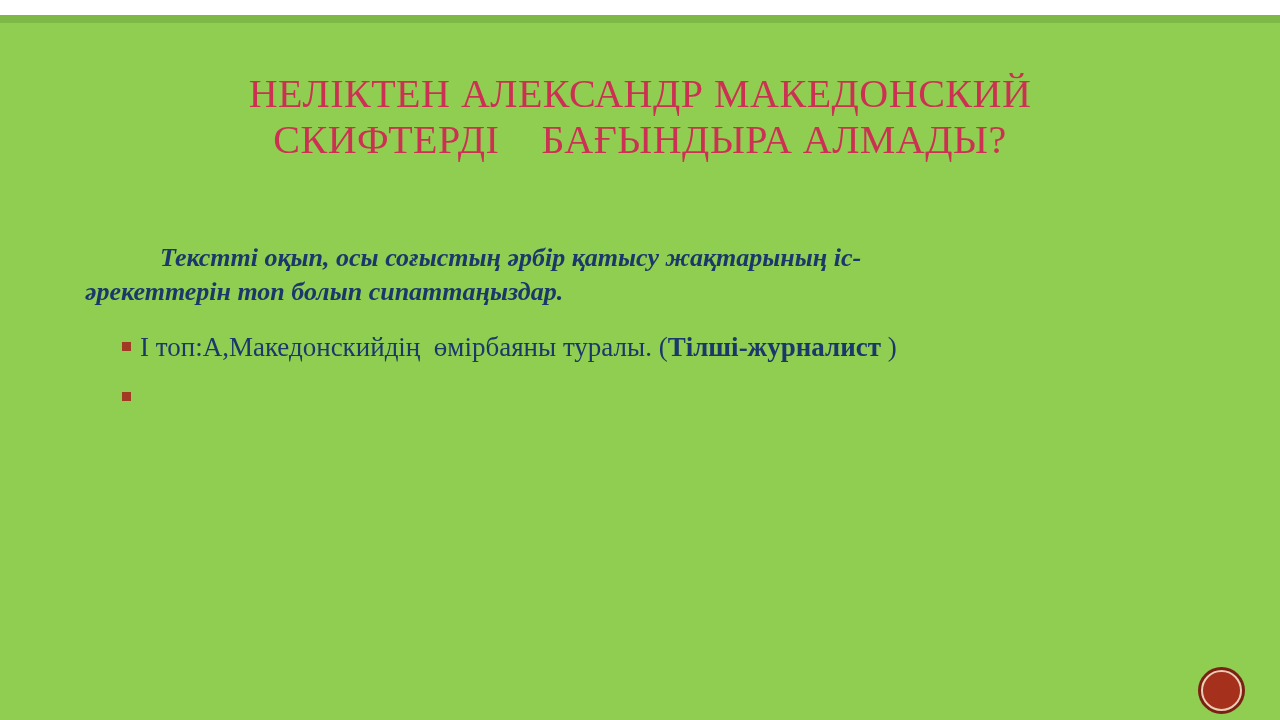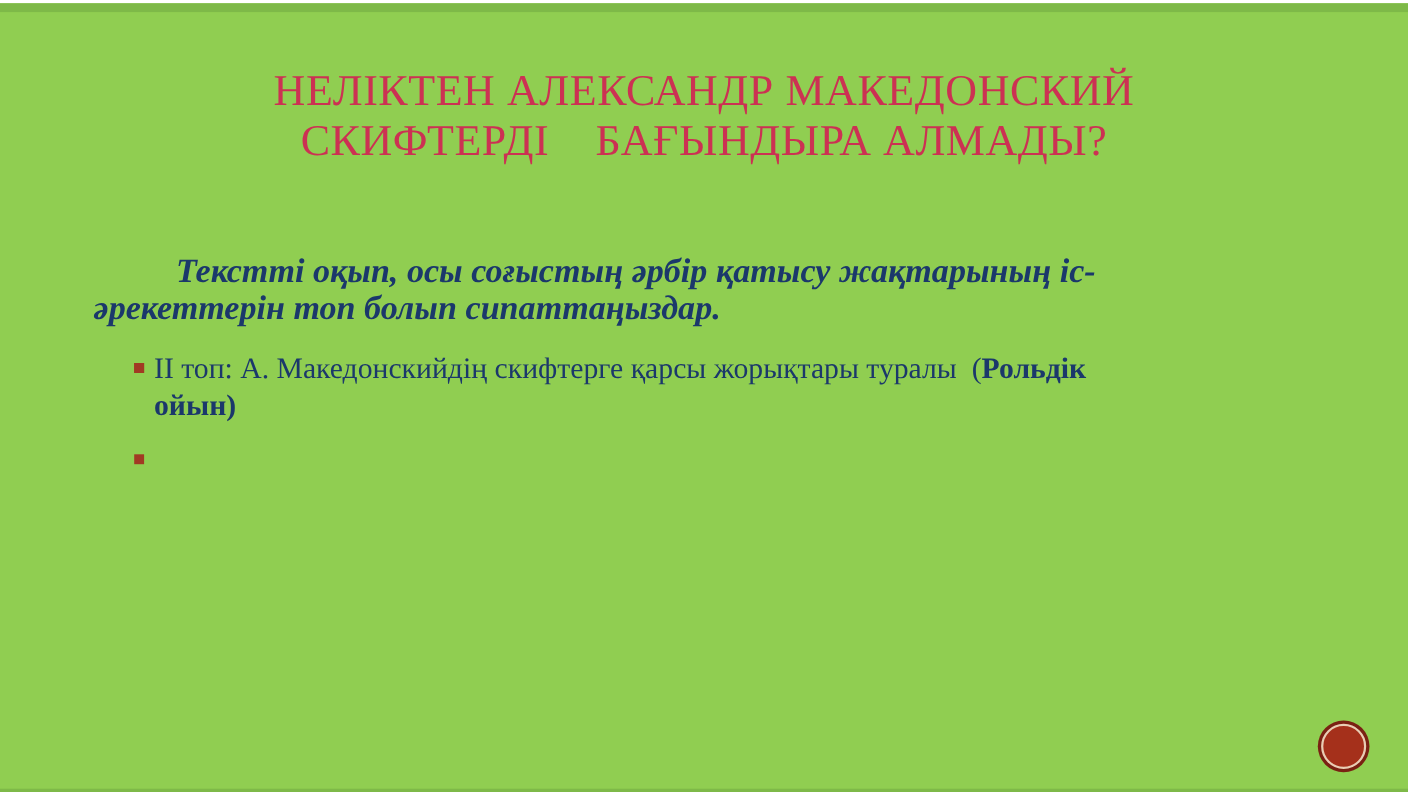--- a/index.html
+++ b/index.html
@@ -21,35 +21,35 @@
   .edge-strip {
     position: absolute;
     left: 0;
     width: 100%;
     background: var(--strip, #7EB948);
   }
   .edge-strip.top { top: 0; height: 8px; }
   .edge-strip.bottom { bottom: 0; height: 6px; }
 
   .title {
-    margin: 3px;
+    margin: 15px;
     padding-top: 56px;
     text-align: center;
     font-size: 40px;
     line-height: 46px;
     font-weight: 400;
     letter-spacing: 0.5px;
     color: var(--title, #CC3153);
     white-space: pre-wrap;
   }
 
   .intro {
     margin: 78px 90px 0 85px;
     max-width: 1030px;
-    font-size: 31px;
+    font-size: 26px;
     line-height: 34px;
     font-weight: bold;
     font-style: italic;
     color: var(--body, #1B386B);
     text-indent: 75px;
     white-space: pre-wrap;
   }
 
   .bullets {
     list-style: none;
@@ -103,23 +103,21 @@
 <div class="slide">
   <div class="edge-strip top"></div>
 
   <h1 class="title">НЕЛІКТЕН АЛЕКСАНДР МАКЕДОНСКИЙ
 СКИФТЕРДІ    БАҒЫНДЫРА АЛМАДЫ?</h1>
 
   <p class="intro">Текстті оқып, осы соғыстың әрбір қатысу жақтарының іс-
 әрекеттерін топ болып сипаттаңыздар.</p>
 
   <ul class="bullets">
-      <li class="bullet-item"><span class="bullet-marker"></span></li>
-      <li class="bullet-item"><span class="bullet-marker"></span><span class="bullet-text"><span>ІІ топ: А. Македонскийдің скифтерге қарсы жорықтары туралы  (</span><span class="bold">Рольдік
-ойын)</span></span></li>
+      <li class="bullet-item"><span class="bullet-marker"></span><span class="bullet-text"><span>І топ:А,Македонскийдің  өмірбаяны туралы. (</span><span class="bold">Тілші-журналист</span><span> )</span></span></li>
       <li class="bullet-item"><span class="bullet-marker"></span></li>
     </ul>
 
   <div class="seal">
     <div class="seal-inner"></div>
   </div>
 
   <div class="edge-strip bottom"></div>
 </div>
 

